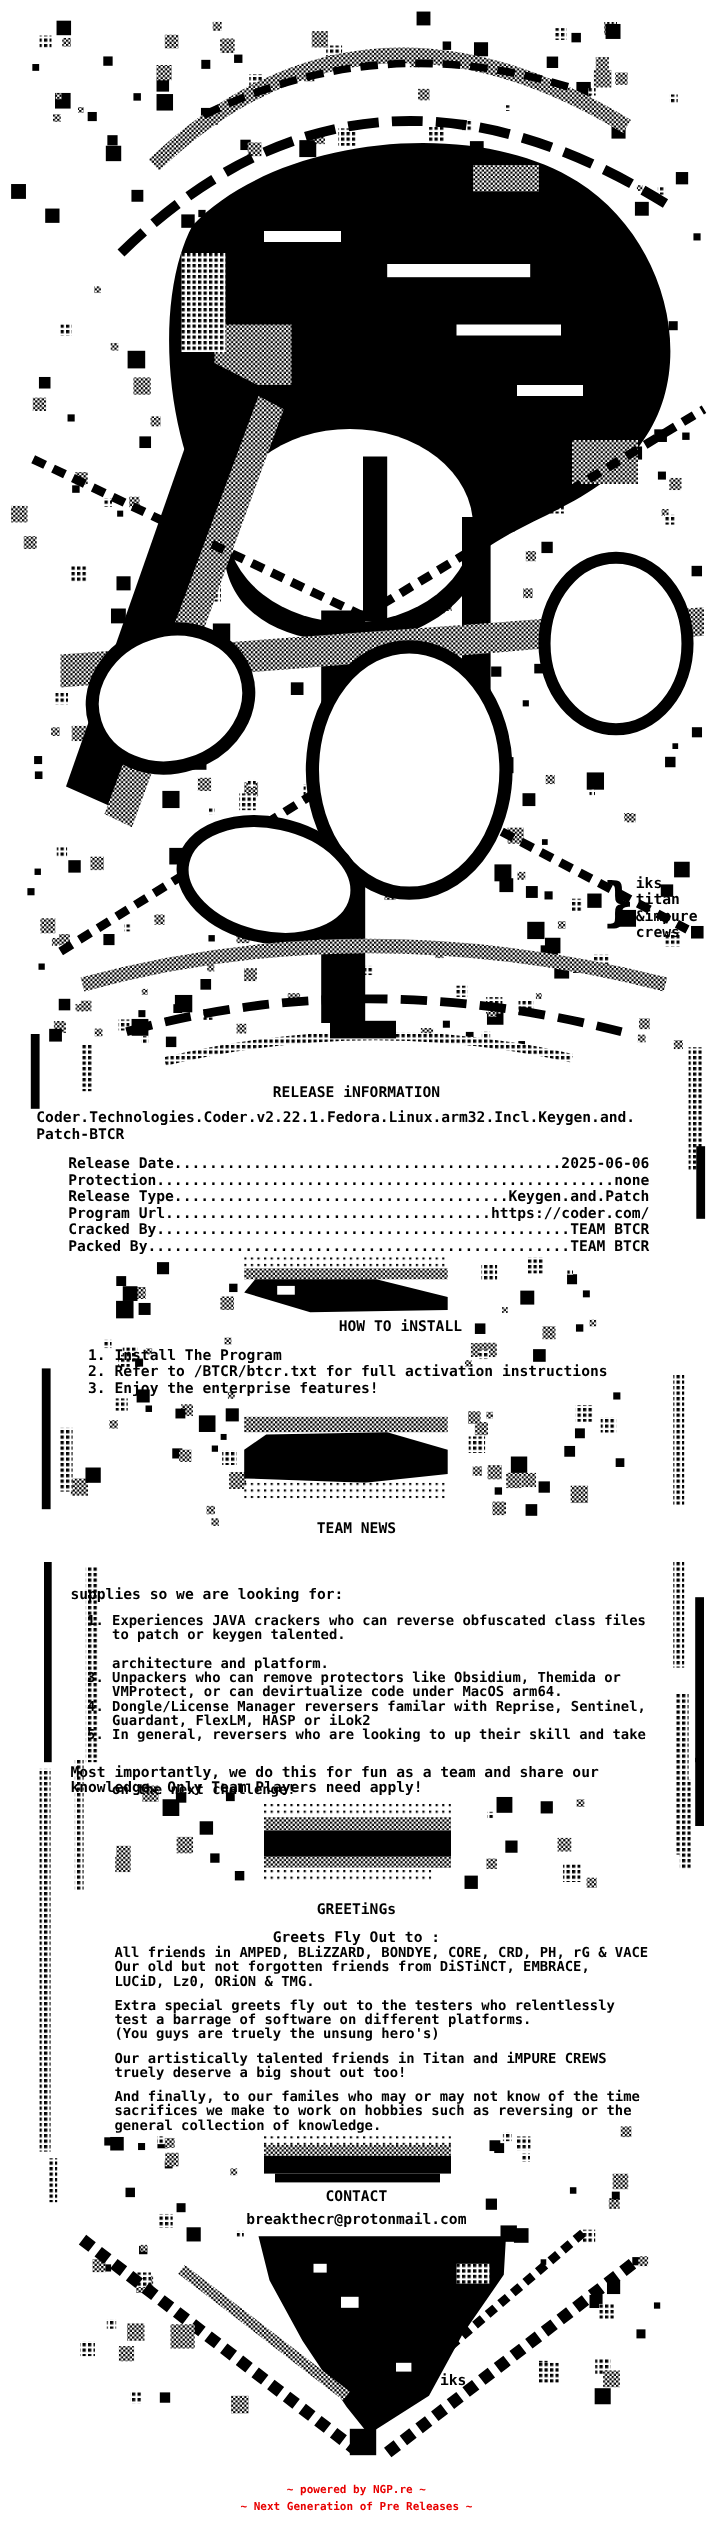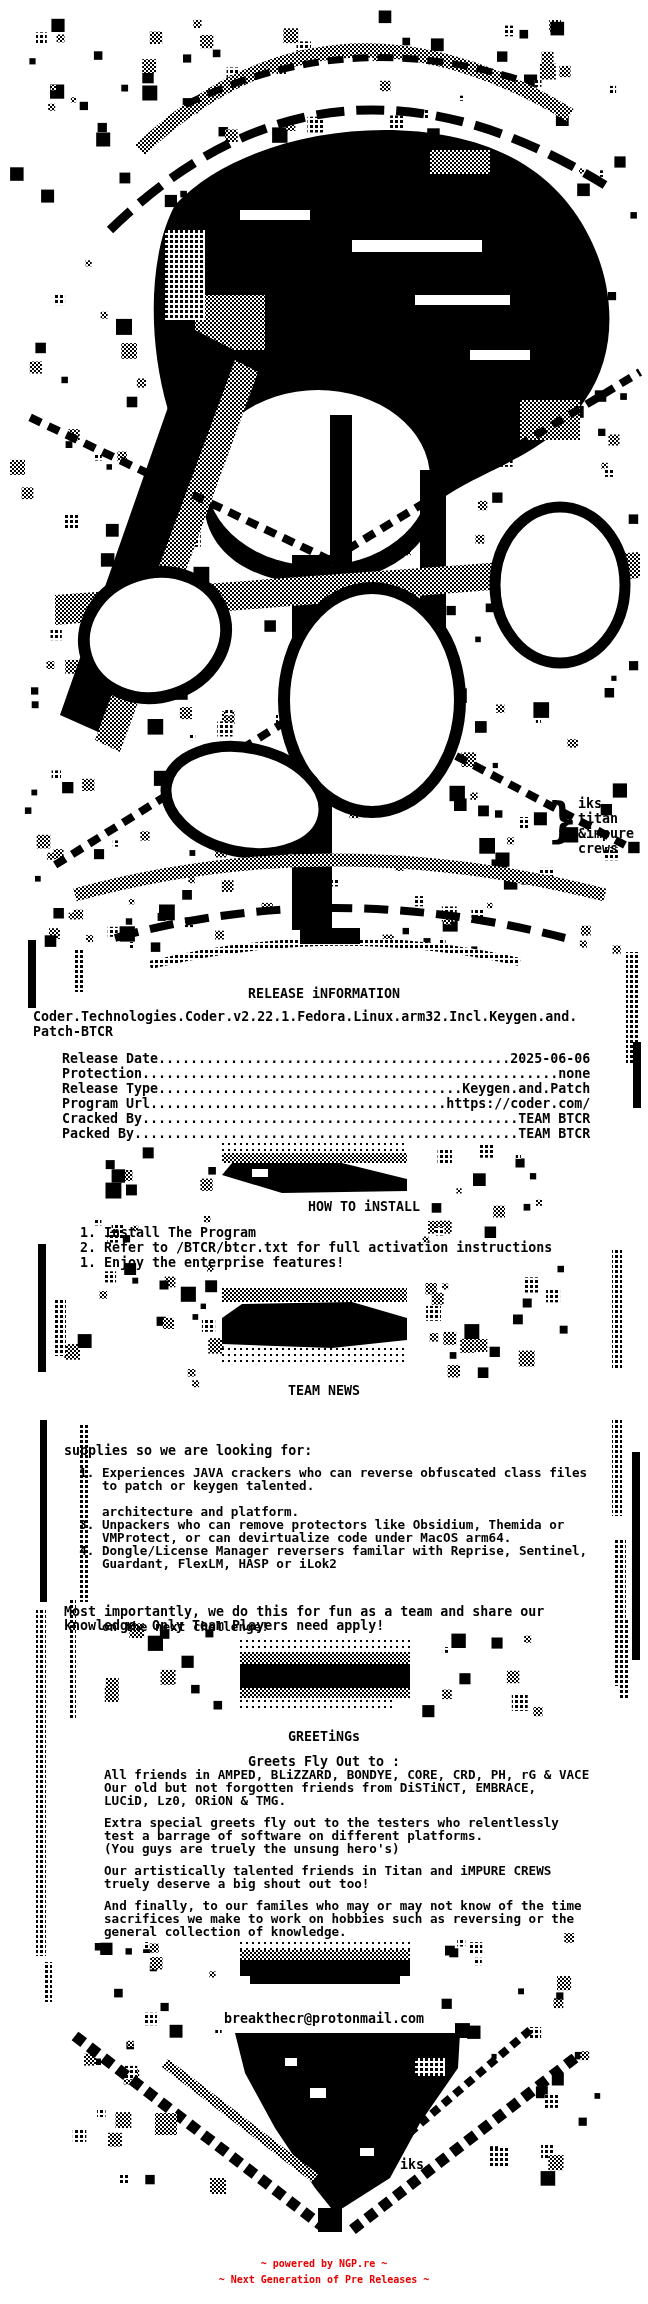--- a/index.html
+++ b/index.html
@@ -633,49 +633,51 @@
   <div class="t" style="left:62px;top:1051px;">Release Date............................................2025-06-06</div>
   <div class="t" style="left:62px;top:1066px;">Protection....................................................none</div>
   <div class="t" style="left:62px;top:1081px;">Release Type......................................Keygen.and.Patch</div>
   <div class="t" style="left:62px;top:1096px;">Program Url.....................................https://coder.com/</div>
   <div class="t" style="left:62px;top:1111px;">Cracked By...............................................TEAM BTCR</div>
   <div class="t" style="left:62px;top:1126px;">Packed By................................................TEAM BTCR</div>
 
   <div class="t tc" style="top:1199px;margin-left:40px;">HOW TO iNSTALL</div>
   <div class="t" style="left:80px;top:1225px;">1. Install The Program</div>
   <div class="t" style="left:80px;top:1240px;">2. Refer to /BTCR/btcr.txt for full activation instructions</div>
-  <div class="t" style="left:80px;top:1255px;">1. Enjoy the enterprise features!</div>
+  <div class="t" style="left:80px;top:1255px;">3. Enjoy the enterprise features!</div>
 
   <div class="t tc" style="top:1383px;">TEAM NEWS</div>
   <div class="t" style="left:64px;top:1443px;">supplies so we are looking for:</div>
   <div class="t sm" style="left:64px;top:1466px;">  1. Experiences JAVA crackers who can reverse obfuscated class files</div>
   <div class="t sm" style="left:64px;top:1479px;">     to patch or keygen talented.</div>
   <div class="t sm" style="left:64px;top:1505px;">     architecture and platform.</div>
   <div class="t sm" style="left:64px;top:1518px;">  3. Unpackers who can remove protectors like Obsidium, Themida or</div>
   <div class="t sm" style="left:64px;top:1531px;">     VMProtect, or can devirtualize code under MacOS arm64.</div>
   <div class="t sm" style="left:64px;top:1544px;">  4. Dongle/License Manager reversers familar with Reprise, Sentinel,</div>
   <div class="t sm" style="left:64px;top:1557px;">     Guardant, FlexLM, HASP or iLok2</div>
+  <div class="t sm" style="left:64px;top:1570px;">  5. In general, reversers who are looking to up their skill and take</div>
   <div class="t sm" style="left:64px;top:1583px;margin-top:37px;">     on the next challenge!</div>
   <div class="t" style="left:64px;top:1604px;">Most importantly, we do this for fun as a team and share our</div>
   <div class="t" style="left:64px;top:1618px;">knowledge. Only Team Players need apply!</div>
 
   <div class="t tc" style="top:1729px;">GREETiNGs</div>
   <div class="t tc" style="top:1754px;">Greets Fly Out to :</div>
   <div class="t sm" style="left:104px;top:1768px;">All friends in AMPED, BLiZZARD, BONDYE, CORE, CRD, PH, rG &amp; VACE</div>
   <div class="t sm" style="left:104px;top:1781px;">Our old but not forgotten friends from DiSTiNCT, EMBRACE,</div>
   <div class="t sm" style="left:104px;top:1794px;">LUCiD, Lz0, ORiON &amp; TMG.</div>
   <div class="t sm" style="left:104px;top:1816px;">Extra special greets fly out to the testers who relentlessly</div>
   <div class="t sm" style="left:104px;top:1829px;">test a barrage of software on different platforms.</div>
   <div class="t sm" style="left:104px;top:1842px;">(You guys are truely the unsung hero's)</div>
   <div class="t sm" style="left:104px;top:1864px;">Our artistically talented friends in Titan and iMPURE CREWS</div>
   <div class="t sm" style="left:104px;top:1877px;">truely deserve a big shout out too!</div>
   <div class="t sm" style="left:104px;top:1899px;">And finally, to our familes who may or may not know of the time</div>
   <div class="t sm" style="left:104px;top:1912px;">sacrifices we make to work on hobbies such as reversing or the</div>
   <div class="t sm" style="left:104px;top:1925px;">general collection of knowledge.</div>
 
+  <div class="t tc" style="top:1990px;">CONTACT</div>
   <div class="t tc" style="top:2011px;">breakthecr@protonmail.com</div>
 
   <div class="t" style="left:400px;top:2157px;">iks</div>
 
   <div class="t tc red" style="top:2256px;">~ powered by NGP.re ~</div>
   <div class="t tc red" style="top:2272px;">~ Next Generation of Pre Releases ~</div>
 
 </div>
 
 </body></html>

